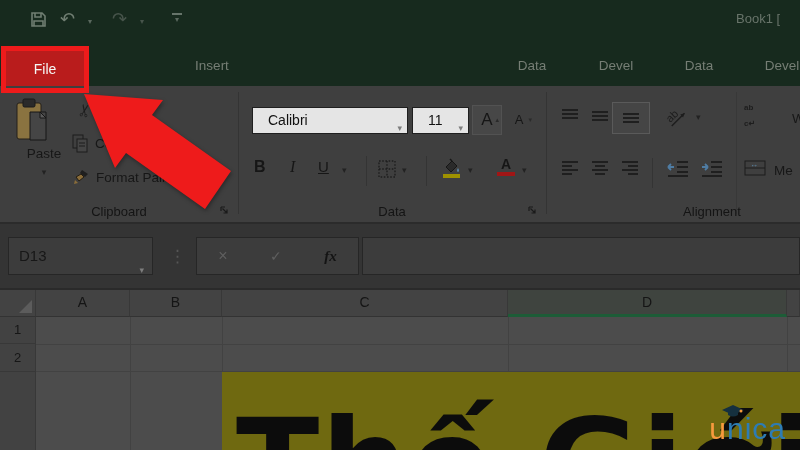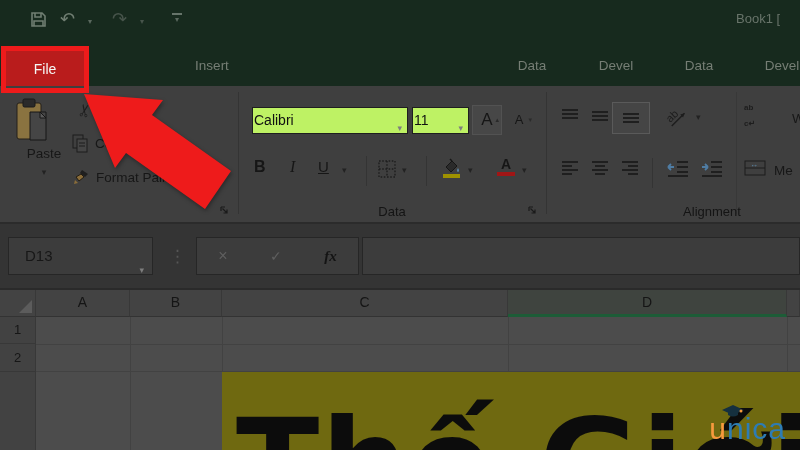--- a/index.html
+++ b/index.html
@@ -25,38 +25,38 @@
   
   #ribbon { position:absolute; left:0; top:86px; width:800px; height:138px;
             background:#3f3f3f; border-bottom:2px solid #2b2b2b; color:#161616; }
   .gsep { position:absolute; top:6px; height:122px; width:1px; background:#343434; }
   .ssep { position:absolute; width:1px; height:30px; background:#343434; }
   .glabel { position:absolute; top:118px; text-align:center; font-size:13px; color:#141414; }
   .launcher { position:absolute; }
   .rlabel { font-size:13.5px; color:#171717; white-space:nowrap; }
   .caret { font-size:9px; color:#222; }
   .combocaret { font-size:9px; color:#7e7e7e; }
-  .combo { position:absolute; height:27px; background:#bef264; border:1px solid #1f1f1f;
-           font-size:14px; color:#111; line-height:25px; padding-left:1px; }
+  .combo { position:absolute; height:27px; background:#e5e5e5; border:1px solid #1f1f1f;
+           font-size:14px; color:#111; line-height:25px; padding-left:15px; }
   .combo .combocaret { position:absolute; right:5px; top:8px; }
   .paste { position:absolute; left:14px; top:12px; width:60px; height:110px; text-align:center; }
   .paste .rlabel { display:block; margin-top:2px; }
   .hbtn { position:absolute; display:flex; align-items:center; gap:6px; }
   .ubtn { text-decoration:underline; }
   .vbox { position:absolute; width:38px; height:32px; background:#454545; border:1px solid #5a5a5a; }
   .fontbtn { position:absolute; width:30px; height:30px; background:#474747; border:1px solid #525252;
              text-align:center; }
   .mini-caret { position:absolute; font-size:7px; color:#2a2a2a; }
   .colorbar { width:18px; height:4px; margin-top:1px; }
   .wrapicon { font-size:8px; line-height:8px; font-weight:bold; color:#1d1d1d; }
   
   #formulabar { position:absolute; left:0; top:224px; width:800px; height:66px;
                 background:#343434; border-bottom:2px solid #2a2a2a; }
   .fbox { position:absolute; top:13px; height:38px; background:#3c3c3c; border:1px solid #262626; }
-  #namebox { left:8px; width:145px; font-size:15px; color:#171717; line-height:36px; padding-left:16px; }
+  #namebox { left:8px; width:145px; font-size:15px; color:#171717; line-height:36px; padding-left:10px; }
   #namebox .combocaret { position:absolute; right:8px; top:14px; }
   #fdots { position:absolute; left:169px; top:22px; font-size:17px; color:#565656; }
   #fbuttons { left:196px; width:163px; display:flex; align-items:center; justify-content:space-around; }
   #finput { left:362px; width:438px; }
   .fglyph { font-size:16px; color:#5f5f5f; }
   .fx { font-size:15px; font-style:italic; font-weight:bold; color:#141414;
         font-family:"Liberation Serif", serif; }
   
   #grid { position:absolute; left:0; top:290px; width:800px; height:160px; background:#4c4c4c; }
   .chead { position:absolute; top:0; height:27px; background:#434343; border-right:1px solid #383838;
@@ -138,20 +138,21 @@
       <span class="rlabel">Copy</span>
     </div>
     <div class="hbtn" style="left:72px;top:82px;">
       <svg width="18" height="18" viewBox="0 0 18 18">
         <path d="M10 2 L16 6 L13 9 L8 5 Z" fill="#1f1f1f"></path>
         <path d="M4 9 L9 6 L12 9 L7 13 Z" fill="#8a6d3a" stroke="#241d12"></path>
         <path d="M3 12 l3 3 l-4 1 z" fill="#8a6d3a"></path>
       </svg>
       <span class="rlabel">Format Painter</span>
     </div>
+    <div class="glabel" style="left:0;width:238px;">Clipboard</div>
     <span class="launcher" style="left:219px;top:119px;">
       <svg width="10" height="10" viewBox="0 0 10 10">
         <path d="M2 2 h4 M2 2 v4 M3.5 3.5 L8 8 M8 4.5 V8 H4.5" fill="none" stroke="#1a1a1a" stroke-width="1.2"></path>
       </svg>
     </span>
 
     <div class="combo" style="left:252px;top:21px;width:156px;">
       <span>Calibri</span>
       <span class="combocaret">▾</span>
     </div>

